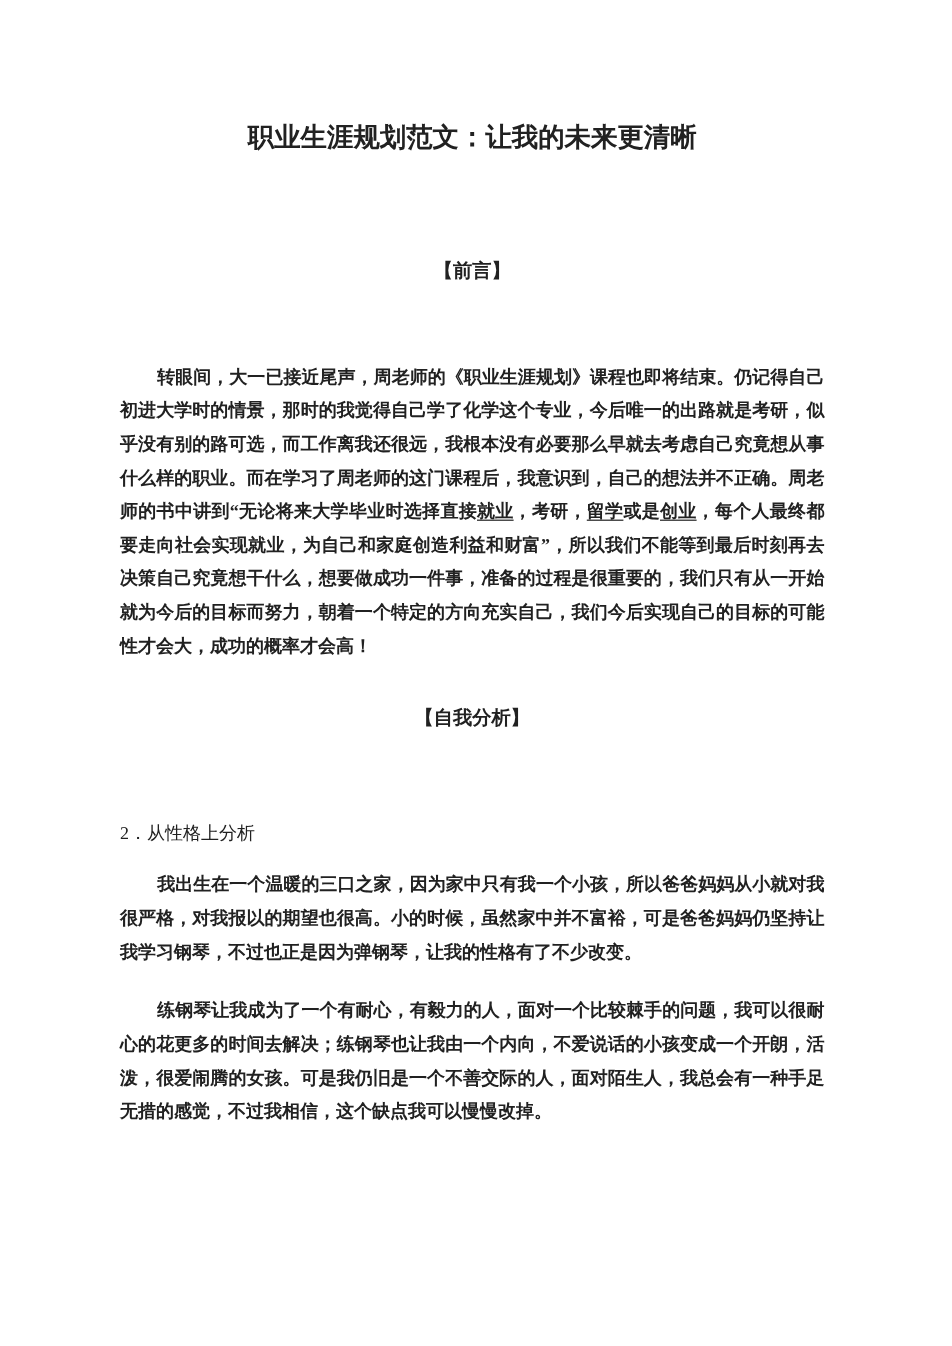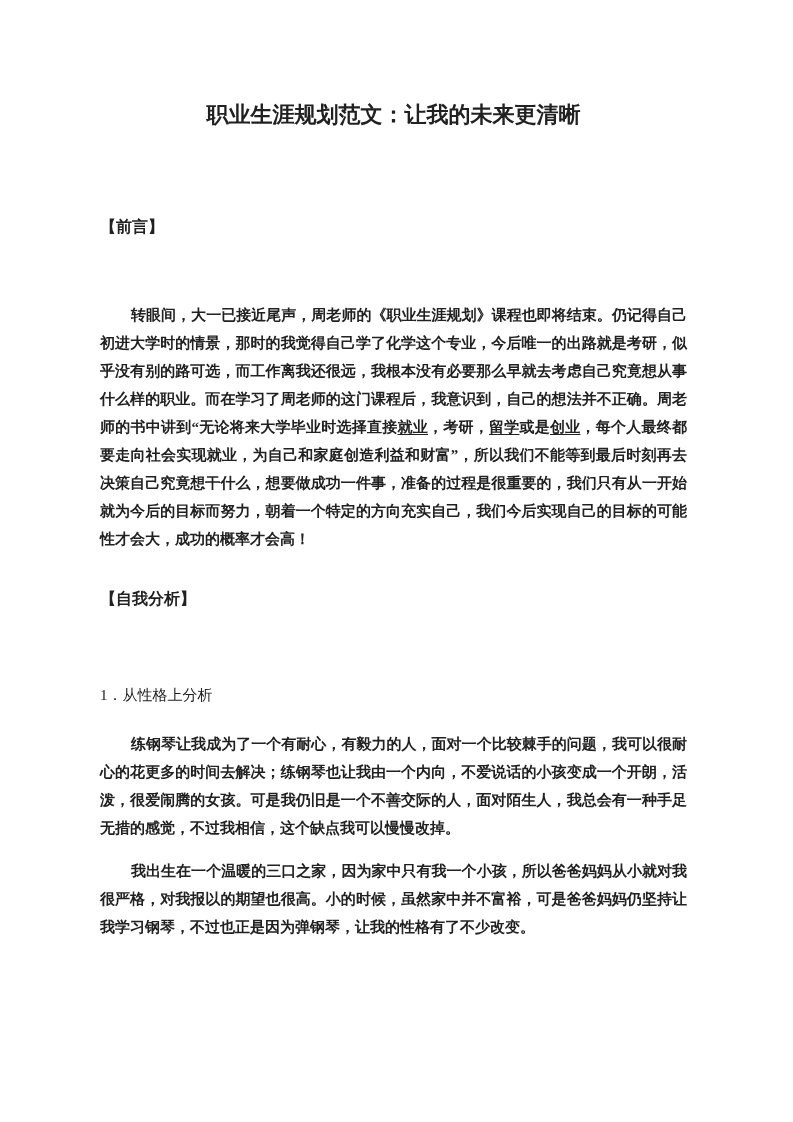--- a/index.html
+++ b/index.html
@@ -24,20 +24,21 @@
     font-size: 22px;
     font-weight: bold;
     text-align: center;
     line-height: 30px;
   }
   .sec-heading {
     margin: 0;
     font-size: 16px;
     font-weight: bold;
     line-height: 22px;
+    text-align: center;
   }
   .sec-heading.preface { margin-top: 86px; }
   .sec-heading.self-analysis { margin-top: 35px; }
   .sub-heading {
     margin: 71px 0 0 0;
     font-size: 15px;
     font-weight: normal;
     line-height: 28px;
   }
   .para {
@@ -59,19 +60,19 @@
 <div class="page">
 
   <h1 class="doc-title">职业生涯规划范文：让我的未来更清晰</h1>
 
   <h2 class="sec-heading preface">【前言】</h2>
 
   <p class="para preface"><span>转眼间，大一已接近尾声，周老师的《职业生涯规划》课程也即将结束。仍记得自己初进大学时的情景，那时的我觉得自己学了化学这个专业，今后唯一的出路就是考研，似乎没有别的路可选，而工作离我还很远，我根本没有必要那么早就去考虑自己究竟想从事什么样的职业。而在学习了周老师的这门课程后，我意识到，自己的想法并不正确。周老师的书中讲到“无论将来大学毕业时选择直接</span><span class="u">就业</span><span>，考研，</span><span class="u">留学</span><span>或是</span><span class="u">创业</span><span>，每个人最终都要走向社会实现就业，为自己和家庭创造利益和财富”，所以我们不能等到最后时刻再去决策自己究竟想干什么，想要做成功一件事，准备的过程是很重要的，我们只有从一开始就为今后的目标而努力，朝着一个特定的方向充实自己，我们今后实现自己的目标的可能性才会大，成功的概率才会高！</span></p>
 
   <h2 class="sec-heading self-analysis">【自我分析】</h2>
 
-  <div class="sub-heading">1．从性格上分析</div>
+  <div class="sub-heading">2．从性格上分析</div>
+
+  <p class="para family"><span>我出生在一个温暖的三口之家，因为家中只有我一个小孩，所以爸爸妈妈从小就对我很严格，对我报以的期望也很高。小的时候，虽然家中并不富裕，可是爸爸妈妈仍坚持让我学习钢琴，不过也正是因为弹钢琴，让我的性格有了不少改变。</span></p>
 
   <p class="para piano"><span>练钢琴让我成为了一个有耐心，有毅力的人，面对一个比较棘手的问题，我可以很耐心的花更多的时间去解决；练钢琴也让我由一个内向，不爱说话的小孩变成一个开朗，活泼，很爱闹腾的女孩。可是我仍旧是一个不善交际的人，面对陌生人，我总会有一种手足无措的感觉，不过我相信，这个缺点我可以慢慢改掉。</span></p>
-
-  <p class="para family"><span>我出生在一个温暖的三口之家，因为家中只有我一个小孩，所以爸爸妈妈从小就对我很严格，对我报以的期望也很高。小的时候，虽然家中并不富裕，可是爸爸妈妈仍坚持让我学习钢琴，不过也正是因为弹钢琴，让我的性格有了不少改变。</span></p>
 
 </div>
 
 </body></html>

